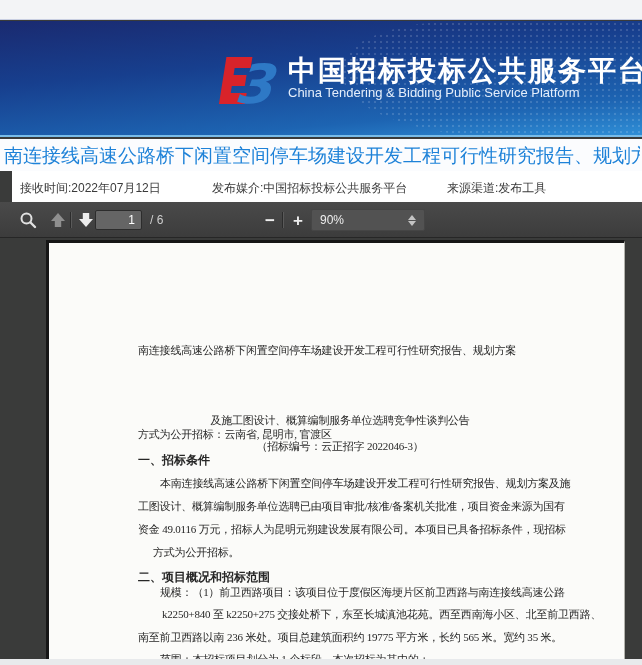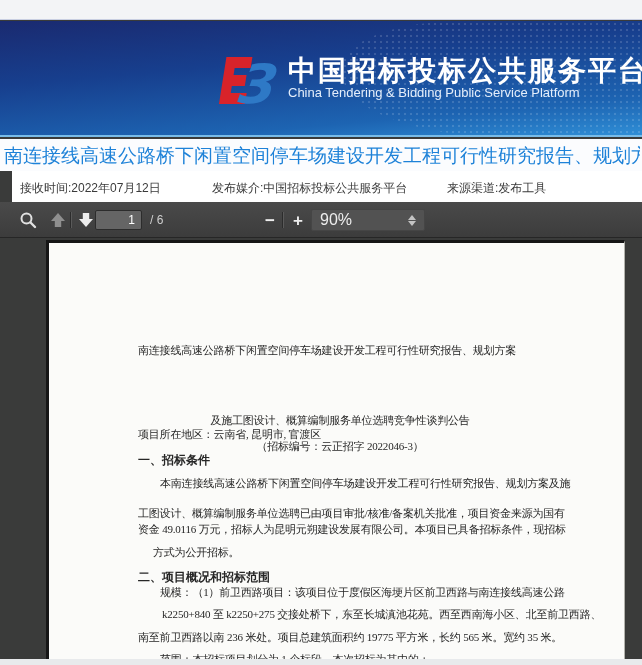--- a/index.html
+++ b/index.html
@@ -40,21 +40,21 @@
     display:flex; align-items:center; justify-content:center; cursor:pointer; }
   .tb-sep{ position:absolute; top:10px; width:1px; height:16px; background:#5a5a5a;
     box-shadow:-1px 0 0 #2c2c2c; }
   .page-input{ position:absolute; left:95px; top:8px; width:47px; height:20px;
     background:#656565; border:1px solid #2c2c2c; border-radius:2px; color:#fff;
     font-size:12px; text-align:right; padding-right:6px; font-family:"Liberation Sans",sans-serif; }
   .page-total{ position:absolute; left:150px; top:11px; color:#cfcfcf; font-size:12px; }
   .glyph-btn{ color:#eee; font-size:17px; font-weight:bold; line-height:1; }
   .zoom-select{ position:absolute; left:311px; top:7px; width:114px; height:22px;
     background:#525252; border:1px solid #454545; border-radius:2px; color:#eeeeee;
-    font-size:16px; display:flex; align-items:center; padding:0 8px; cursor:pointer; }
+    font-size:12px; display:flex; align-items:center; padding:0 8px; cursor:pointer; }
   .zoom-select .spin{ margin-left:auto; display:flex; flex-direction:column; gap:1px; }
   .zoom-select .spin i{ width:0; height:0; border-left:4px solid transparent;
     border-right:4px solid transparent; display:block; }
   .zoom-select .spin i.up{ border-bottom:5px solid #c4c4c4; }
   .zoom-select .spin i.down{ border-top:5px solid #c4c4c4; }
   
   .viewer{ position:absolute; left:0; top:238px; width:642px; height:427px; background:#3a3b3a; }
   .page{ position:absolute; left:46px; top:2px; width:579px; height:532px; background:#fbfbf9;
     border-top:3px solid #161616; border-left:3px solid #161616; border-right:1px solid #b3b3ad; }
   .doc-line{ position:absolute; left:89px; width:404px; font-family:"Liberation Serif",serif;
@@ -124,24 +124,24 @@
         <i class="down"></i>
       </span>
   </div>
 </div>
 
 <div class="viewer">
   <div class="page">
     <div class="doc-line" style="top:100px;">南连接线高速公路桥下闲置空间停车场建设开发工程可行性研究报告、规划方案</div>
     <div class="doc-line center" style="top:126px;">及施工图设计、概算编制服务单位选聘竞争性谈判公告</div>
     <div class="doc-line center" style="top:152px;">（招标编号：云正招字 2022046-3）</div>
-    <div class="doc-line" style="top:184px;">项目所在地区：云南省, 昆明市, 官渡区</div>
+    <div class="doc-line" style="top:184px;">方式为公开招标：云南省, 昆明市, 官渡区</div>
     <div class="doc-line indent" style="top:233px;">本南连接线高速公路桥下闲置空间停车场建设开发工程可行性研究报告、规划方案及施</div>
     <div class="doc-line bold" style="top:209px;">一、招标条件</div>
-    <div class="doc-line" style="top:256px;margin-top:7px;">工图设计、概算编制服务单位选聘已由项目审批/核准/备案机关批准，项目资金来源为国有</div>
+    <div class="doc-line" style="top:256px;">工图设计、概算编制服务单位选聘已由项目审批/核准/备案机关批准，项目资金来源为国有</div>
     <div class="doc-line" style="top:279px;">资金 49.0116 万元，招标人为昆明元朔建设发展有限公司。本项目已具备招标条件，现招标</div>
     <div class="doc-line" style="top:302px;margin-left:15px;">方式为公开招标。</div>
     <div class="doc-line bold" style="top:326px;">二、项目概况和招标范围</div>
     <div class="doc-line indent" style="top:342px;">规模：（1）前卫西路项目：该项目位于度假区海埂片区前卫西路与南连接线高速公路</div>
     <div class="doc-line" style="top:364px;margin-left:24px;">k2250+840 至 k2250+275 交接处桥下，东至长城滇池花苑。西至西南海小区、北至前卫西路、</div>
     <div class="doc-line" style="top:387px;">南至前卫西路以南 236 米处。项目总建筑面积约 19775 平方米，长约 565 米。宽约 35 米。</div>
     <div class="doc-line indent" style="top:409px;">范围：本招标项目划分为 1 个标段，本次招标为其中的：</div>
   </div>
 </div>
 

